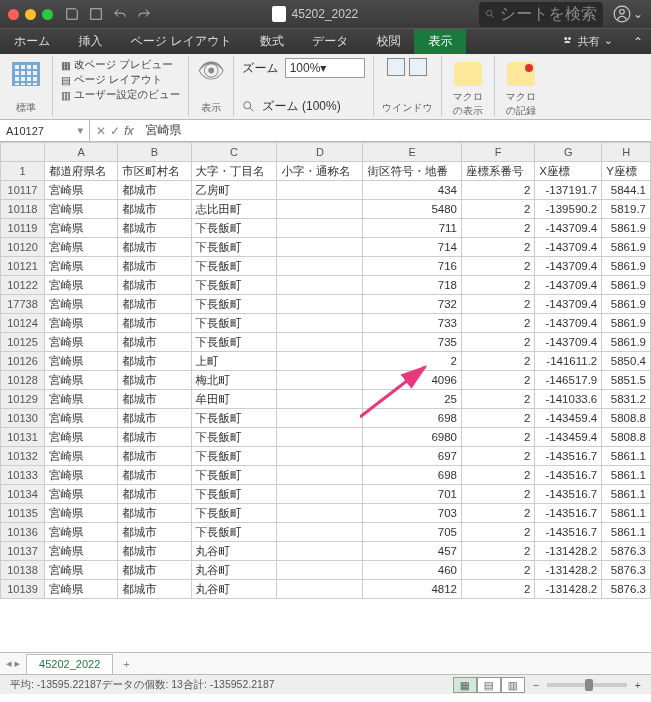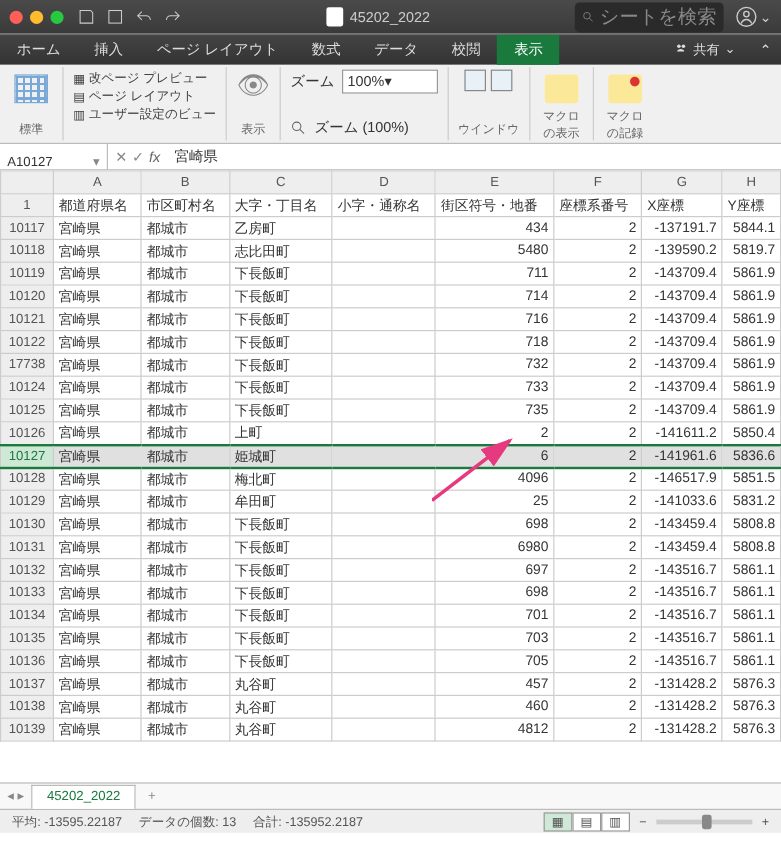--- a/index.html
+++ b/index.html
@@ -26,42 +26,42 @@
 .grid-icon{width:28px;height:24px;background:repeating-linear-gradient(#78a8d8 0 2px,transparent 2px 6px),repeating-linear-gradient(90deg,#78a8d8 0 2px,transparent 2px 6px);border:1px solid #78a8d8}
 .vlines{display:flex;flex-direction:column;gap:1px;align-items:flex-start;font-size:10.5px;color:#444}
 .vlines label{display:flex;align-items:center;gap:3px;white-space:nowrap}
 .zoom-row{display:flex;align-items:center;gap:6px}
 .zoom-sel{width:80px;height:20px;border:1px solid #999;background:#fff;padding:0 4px;display:flex;align-items:center;justify-content:flex-start}
 .win-icons{display:flex;gap:4px}
 .win-ic{width:18px;height:18px;border:1px solid #888;background:#e8f0f8}
 .macro-ic{width:28px;height:24px;background:#fce899;border-radius:3px;position:relative}
 .macro-ic.rec::after{content:"";position:absolute;width:8px;height:8px;background:#d33;border-radius:50%;top:2px;right:2px}
 .namebox-row{height:22px;background:#fff;border-bottom:1px solid #bbb;display:flex;align-items:center}
-.namebox{width:90px;height:100%;border-right:1px solid #bbb;display:flex;align-items:flex-end;justify-content:space-between;padding:0 6px;font-size:11px}
+.namebox{width:90px;height:100%;border-right:1px solid #bbb;display:flex;align-items:center;justify-content:space-between;padding:0 6px;font-size:11px}
 .fx-btns{display:flex;gap:4px;padding:0 6px;align-items:center;color:#888}
 .fx-label{font-style:italic;color:#666;font-size:12px}
 .fx-val{padding:0 6px;font-size:12px}
 .sheet{position:relative;overflow:auto;height:510px}
 table{border-collapse:collapse;width:100%;font-size:11.5px}
 th,td{border:1px solid #ccc;height:19px;padding:0 4px;white-space:nowrap;overflow:hidden}
 th{background:#eee;font-weight:normal;color:#555;text-align:center;font-size:11px}
 .rowhdr{background:#eee;text-align:center;color:#555;width:44px}
 .colhdr{height:18px}
 .hdr-row td{background:#fff}
 td.num{text-align:right}
 tr.sel td{background:#e0e0e0}
 tr.sel .rowhdr{background:#cde8d5;color:#1a7a3e;border-top:2px solid #1a7a3e;border-bottom:2px solid #1a7a3e}
 tr.sel td{border-top:2px solid #1a7a3e;border-bottom:2px solid #1a7a3e}
 .corner{width:44px;background:#eee}
 .arrow{position:absolute;top:220px;left:360px;pointer-events:none}
 .tabs{height:22px;background:#f8f8f8;border-top:1px solid #bbb;display:flex;align-items:center;font-size:11px}
 .tab-nav{display:flex;gap:2px;padding:0 6px;color:#888}
 .tab{padding:0 12px;background:#fff;border:1px solid #bbb;border-bottom:none;height:20px;display:flex;align-items:center;color:#1a7a3e}
 .tab-add{padding:0 10px;color:#888}
-.status{height:20px;background:#eee;border-top:1px solid #bbb;display:flex;align-items:center;padding:0 10px;font-size:10.5px;color:#555;gap:14px}
+.status{height:20px;background:#eee;border-top:1px solid #bbb;display:flex;align-items:center;padding:0 10px;font-size:10.5px;color:#555;}
 .status-right{margin-left:auto;display:flex;align-items:center;gap:8px}
 .view-btns{display:flex;gap:0}
 .vb{width:24px;height:16px;border:1px solid #999;background:#fff;display:flex;align-items:center;justify-content:center}
 .vb.active{background:#d0e8d8}
 .slider{width:80px;height:4px;background:#ccc;position:relative}
 .slider::after{content:"";position:absolute;width:8px;height:12px;background:#888;left:38px;top:-4px;border-radius:2px}
 </style>
 </head>
 <body>
 
@@ -331,31 +331,20 @@
           <th class="rowhdr">10126</th>
           <td>宮崎県</td>
           <td>都城市</td>
           <td>上町</td>
           <td></td>
           <td class="num">2</td>
           <td class="num">2</td>
           <td class="num">-141611.2</td>
           <td class="num">5850.4</td>
         </tr>
-        <tr class="sel">
-          <th class="rowhdr">10127</th>
-          <td>宮崎県</td>
-          <td>都城市</td>
-          <td>姫城町</td>
-          <td></td>
-          <td class="num">6</td>
-          <td class="num">2</td>
-          <td class="num">-141961.6</td>
-          <td class="num">5836.6</td>
-        </tr>
         <tr>
           <th class="rowhdr">10128</th>
           <td>宮崎県</td>
           <td>都城市</td>
           <td>梅北町</td>
           <td></td>
           <td class="num">4096</td>
           <td class="num">2</td>
           <td class="num">-146517.9</td>
           <td class="num">5851.5</td>

